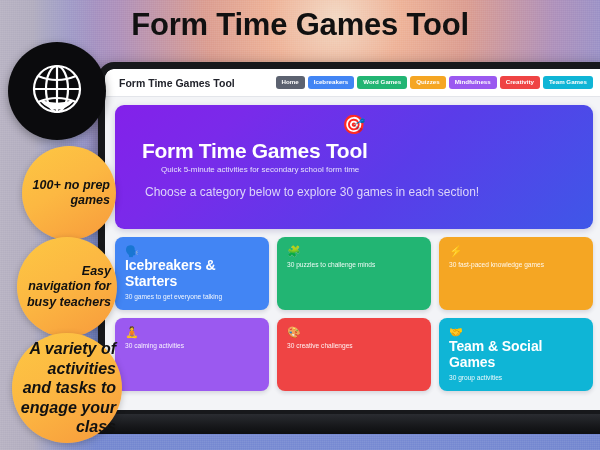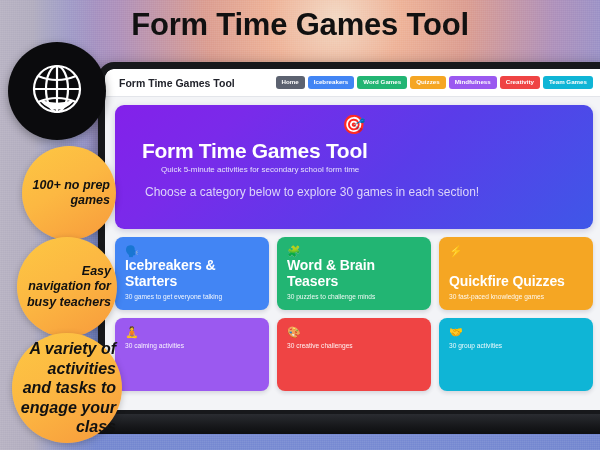--- a/index.html
+++ b/index.html
@@ -153,42 +153,41 @@
         <div id="cards">
 
           <div class="card" style="background:#4285f4">
             <div class="ci">🗣️</div>
             <div class="ct">Icebreakers &amp; Starters</div>
             <div class="cd">30 games to get everyone talking</div>
           </div>
 
           <div class="card" style="background:#22b573">
             <div class="ci">🧩</div>
-            <div class="ct">Word &amp; Brain Teasers</div>
             <div class="cd">30 puzzles to challenge minds</div>
           </div>
 
           <div class="card" style="background:#f5a623">
             <div class="ci">⚡</div>
-            <div class="ct">Quickfire Quizzes</div>
             <div class="cd">30 fast-paced knowledge games</div>
           </div>
 
           <div class="card" style="background:#9b59f0">
             <div class="ci">🧘</div>
             <div class="cd">30 calming activities</div>
           </div>
 
           <div class="card" style="background:#ef4444">
             <div class="ci">🎨</div>
             <div class="cd">30 creative challenges</div>
           </div>
 
           <div class="card" style="background:#0fb5d6">
             <div class="ci">🤝</div>
+            <div class="ct">Team &amp; Social Games</div>
             <div class="cd">30 group activities</div>
           </div>
 
         </div>
       </div>
     </div>
   </div>
   <div id="base"></div>
 </div>
 

